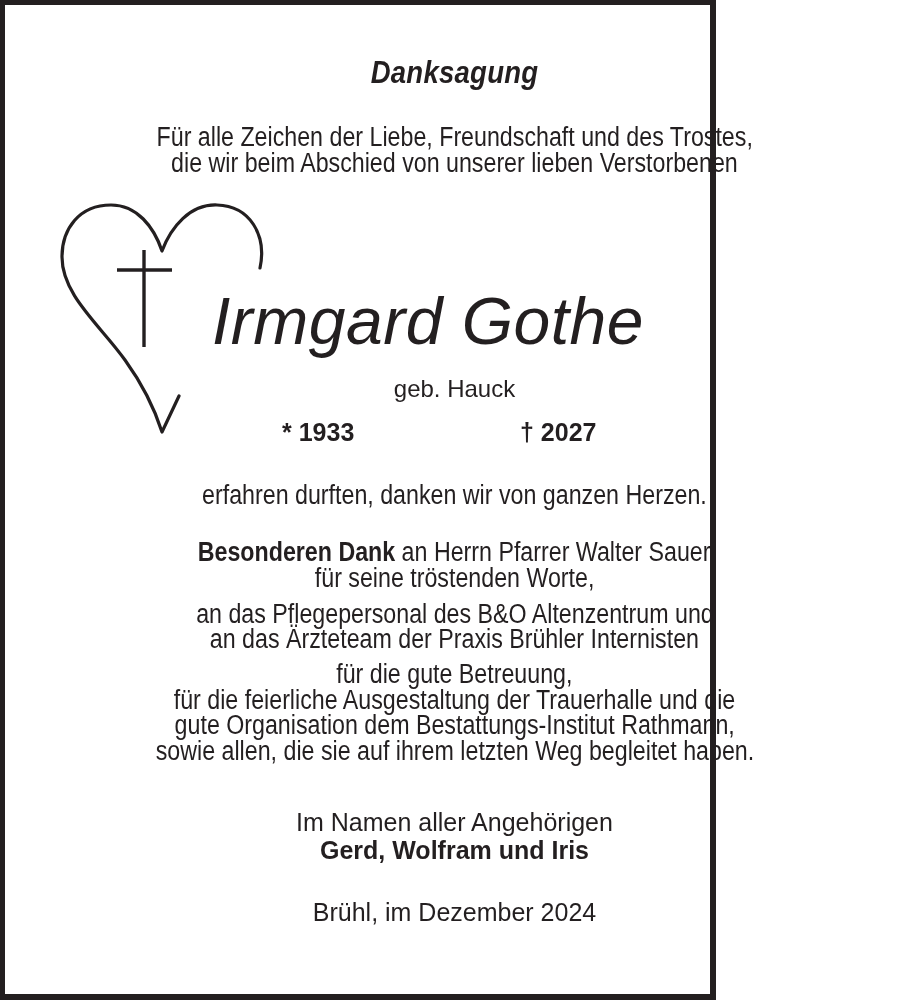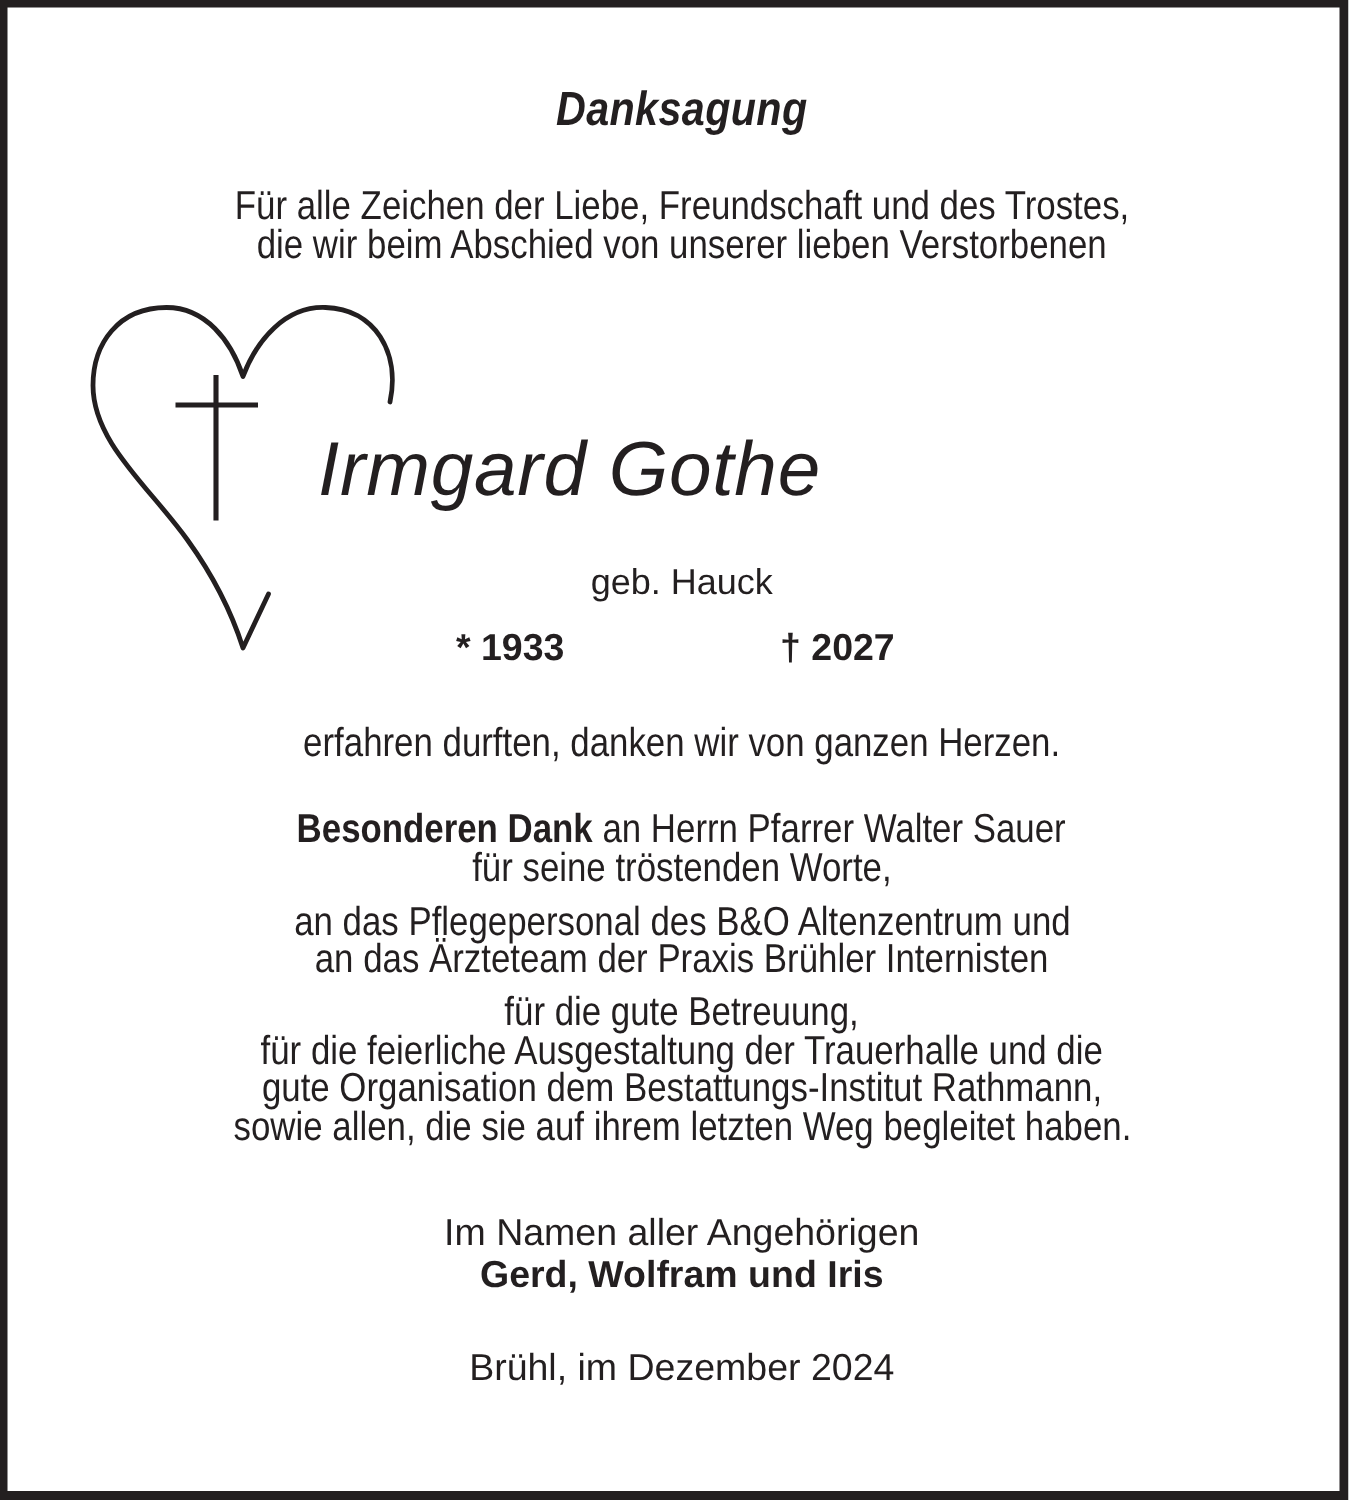--- a/index.html
+++ b/index.html
@@ -11,21 +11,21 @@
       width: 899px;
       height: 1000px;
       position: relative;
       overflow: hidden;
       font-family: "Liberation Sans", "DejaVu Sans", sans-serif;
       color: #231f20;
     }
     .frame {
       position: absolute;
       left: 0; top: 0;
-      width: 899px; height: 1000px;
+      width: 716px; height: 1000px;
       box-sizing: border-box;
       border-top: 5px solid #231f20;
       border-left: 5px solid #231f20;
       border-right: 6px solid #231f20;
       border-bottom: 6px solid #231f20;
       background: #ffffff;
     }
     .line {
       position: absolute;
       left: 0;
@@ -47,36 +47,36 @@
     }
     .body-text {
       font-size: 27px;
       line-height: 30px;
     }
     .name {
       top: 278px;
       left: 207px;
       width: auto;
       text-align: left;
-      font-size: 51px;
+      font-size: 66px;
       font-style: italic;
       font-weight: normal;
       letter-spacing: 0.5px;
     }
     .maiden {
       top: 370px;
       left: 0;
       font-size: 24px;
     }
     .years {
       top: 413px;
       font-size: 25px;
       font-weight: bold;
     }
-    .year-birth { position: absolute; left: 299px; top: 0; }
+    .year-birth { position: absolute; left: 277px; top: 0; }
     .year-death { position: absolute; left: 515px; top: 0; }
     .heart-svg {
       position: absolute;
       left: 0; top: 0;
     }
     .bold { font-weight: bold; }
     .closing {
       font-size: 25px;
     }
   </style>

